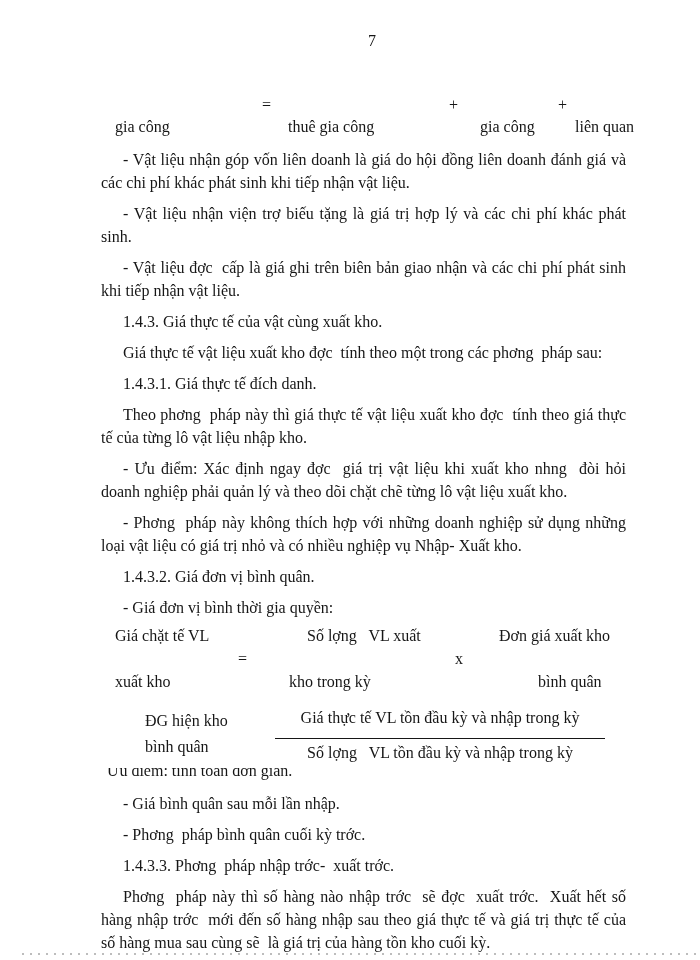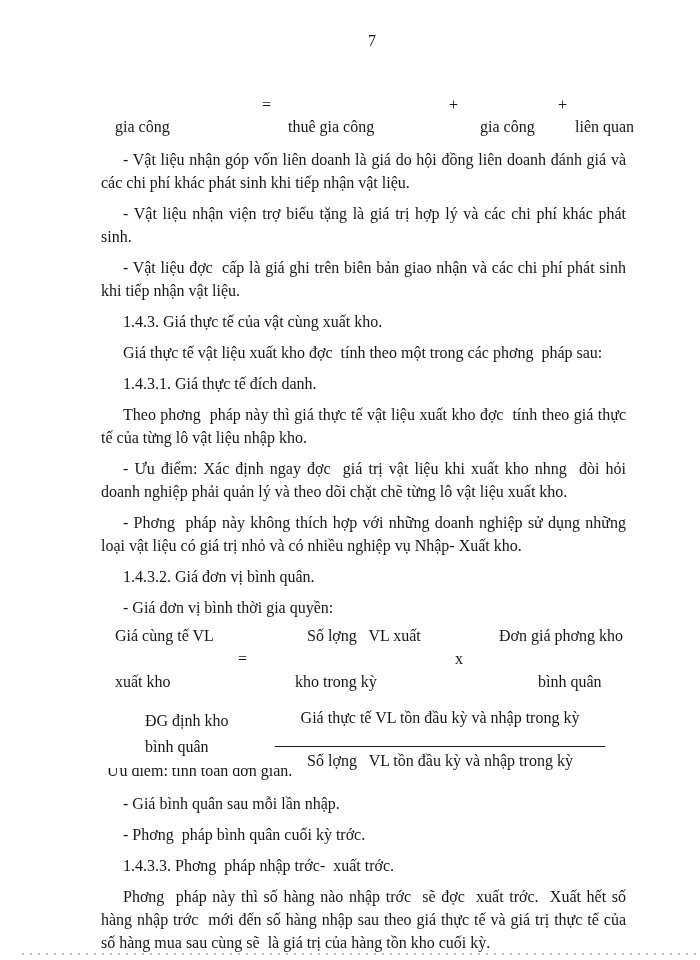--- a/index.html
+++ b/index.html
@@ -70,21 +70,21 @@
   }
   .frac-body {
     position: absolute;
     left: 182px;
     top: 0;
     width: 330px;
     text-align: center;
   }
   .frac-body .num {
     border-bottom: 1.5px solid #161616;
-    padding-bottom: 16px;
+    padding-bottom: 8px;
     line-height: 24px;
     white-space: nowrap;
   }
   .frac-body .den {
     padding-top: 2px;
     line-height: 24px;
     white-space: nowrap;
   }
   
   .clipped {
@@ -131,33 +131,33 @@
     <p>1.4.3. Giá thực tế của vật cùng xuất kho.</p>
     <p>Giá thực tế vật liệu xuất kho đợc&nbsp; tính theo một trong các phơng&nbsp; pháp sau:</p>
     <p>1.4.3.1. Giá thực tế đích danh.</p>
     <p>Theo phơng&nbsp; pháp này thì giá thực tế vật liệu xuất kho đợc&nbsp; tính theo giá thực tế của từng lô vật liệu nhập kho.</p>
     <p>- Ưu điểm: Xác định ngay đợc&nbsp; giá trị vật liệu khi xuất kho nhng&nbsp; đòi hỏi doanh nghiệp phải quản lý và theo dõi chặt chẽ từng lô vật liệu xuất kho.</p>
     <p>- Phơng&nbsp; pháp này không thích hợp với những doanh nghiệp sử dụng những loại vật liệu có giá trị nhỏ và có nhiều nghiệp vụ Nhập- Xuất kho.</p>
     <p>1.4.3.2. Giá đơn vị bình quân.</p>
     <p>- Giá đơn vị bình thời gia quyền:</p>
 
     <div class="favg">
-      <span style="left:22px;  top:0;">Giá cùng tế VL</span>
+      <span style="left:22px;  top:0;">Giá chặt tế VL</span>
       <span style="left:214px; top:0;">Số lợng&nbsp;&nbsp; VL xuất</span>
-      <span style="left:406px; top:0;">Đơn giá phơng kho</span>
+      <span style="left:406px; top:0;">Đơn giá xuất kho</span>
       <span style="left:145px; top:23px;">=</span>
       <span style="left:362px; top:23px;">x</span>
       <span style="left:22px;  top:46px;">xuất kho</span>
-      <span style="left:202px; top:46px;">kho trong kỳ</span>
+      <span style="left:196px; top:46px;">kho trong kỳ</span>
       <span style="left:445px; top:46px;">bình quân</span>
     </div>
 
     <div class="ffrac">
       <div class="frac-label">
-        <div>ĐG định kho</div>
+        <div>ĐG hiện kho</div>
         <div>bình quân</div>
       </div>
       <div class="frac-body">
         <div class="num">Giá thực tế VL tồn đầu kỳ và nhập trong kỳ</div>
         <div class="den">Số lợng&nbsp;&nbsp; VL tồn đầu kỳ và nhập trong kỳ</div>
       </div>
     </div>
 
     <div class="clipped">
       <p class="noindent">Ưu điểm: tính toán đơn giản.</p>

